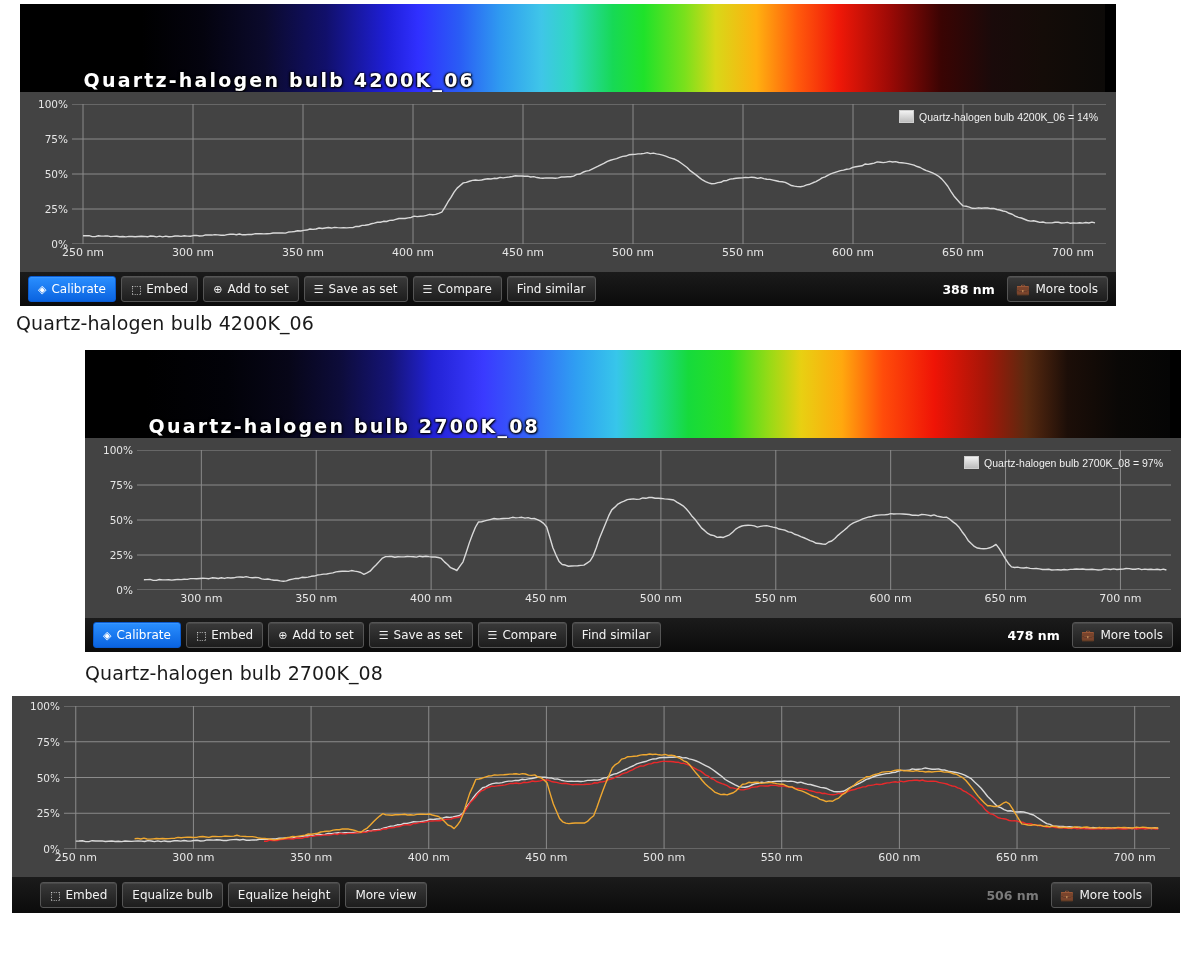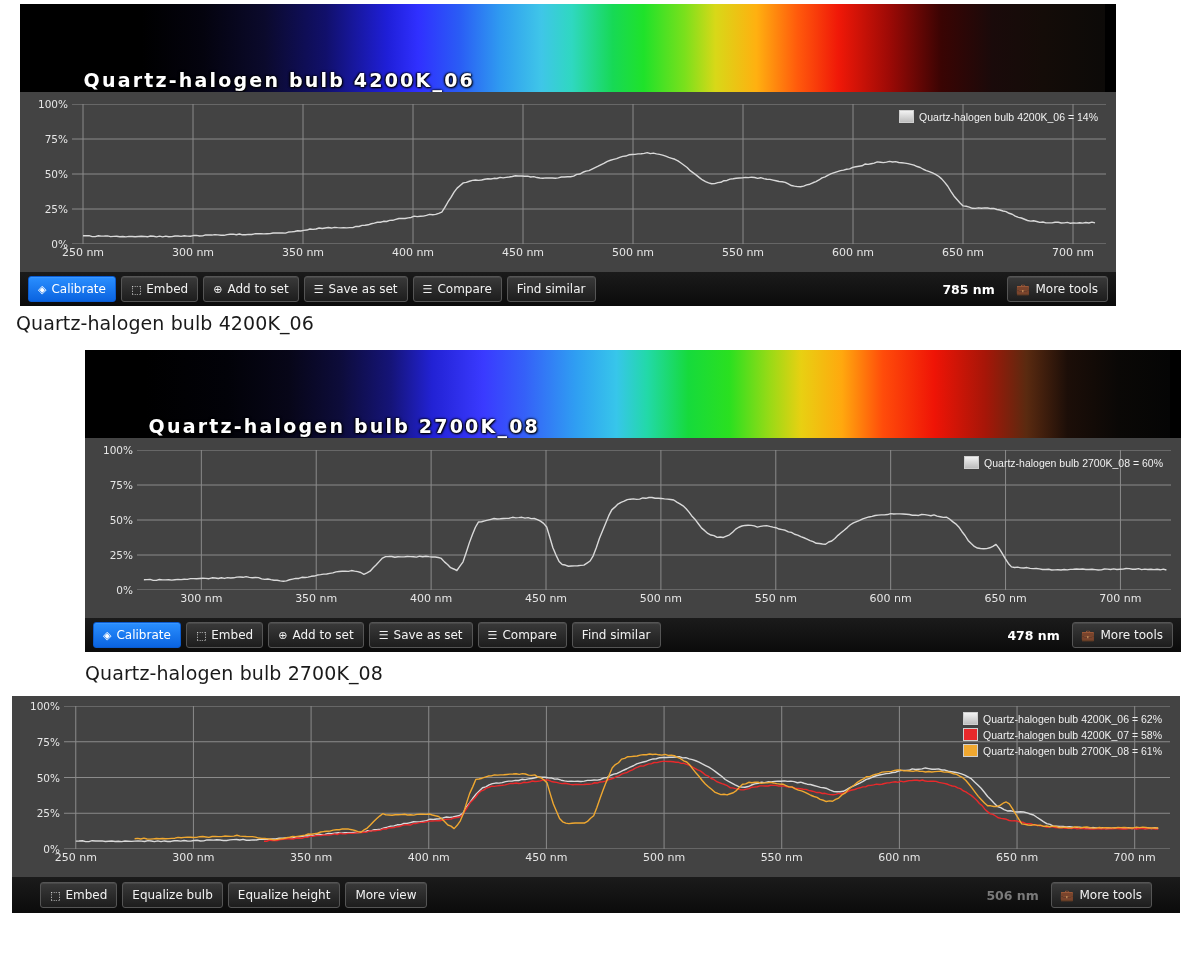--- a/index.html
+++ b/index.html
@@ -150,21 +150,21 @@
           <span class="gl">☰</span>
           <span>Save as set</span>
         </div>
         <div class="btn">
           <span class="gl">☰</span>
           <span>Compare</span>
         </div>
         <div class="btn">
           <span>Find similar</span>
         </div>
-        <div class="readout">785 nm</div>
+        <div class="readout">388 nm</div>
         <div class="btn last">
           <span class="gl">💼</span>
           <span>More tools</span>
         </div>
       </div>
   </div>
   <div class="caption" style="left:16px;top:312px;">Quartz-halogen bulb 4200K_06</div>
 
   <div class="panel" id="p2" style="left:85px;top:350px;width:1096px;height:302px;">
     <div class="strip" style="height:88px;">
@@ -200,21 +200,21 @@
           <div class="xlab" style="left: 294.116px;">400 nm</div>
           <div class="xlab" style="left: 409.004px;">450 nm</div>
           <div class="xlab" style="left: 523.893px;">500 nm</div>
           <div class="xlab" style="left: 638.782px;">550 nm</div>
           <div class="xlab" style="left: 753.671px;">600 nm</div>
           <div class="xlab" style="left: 868.56px;">650 nm</div>
           <div class="xlab" style="left: 983.449px;">700 nm</div>
           <div class="legend">
             <div class="legrow">
               <span class="swatch" style="background: linear-gradient(rgb(242, 242, 242), rgb(189, 189, 189));"></span>
-              <span>Quartz-halogen bulb 2700K_08 = 60%</span>
+              <span>Quartz-halogen bulb 2700K_08 = 97%</span>
             </div>
           </div>
         </div>
     </div>
     <div class="toolbar" style="height:34px;padding:0 8px;">
         <div class="btn primary">
           <span class="gl">◈</span>
           <span>Calibrate</span>
         </div>
         <div class="btn">
@@ -276,34 +276,20 @@
           <div class="xlab" style="left: 11.766px;">250 nm</div>
           <div class="xlab" style="left: 129.426px;">300 nm</div>
           <div class="xlab" style="left: 247.085px;">350 nm</div>
           <div class="xlab" style="left: 364.745px;">400 nm</div>
           <div class="xlab" style="left: 482.404px;">450 nm</div>
           <div class="xlab" style="left: 600.064px;">500 nm</div>
           <div class="xlab" style="left: 717.723px;">550 nm</div>
           <div class="xlab" style="left: 835.383px;">600 nm</div>
           <div class="xlab" style="left: 953.043px;">650 nm</div>
           <div class="xlab" style="left: 1070.7px;">700 nm</div>
-          <div class="legend">
-            <div class="legrow">
-              <span class="swatch" style="background: linear-gradient(rgb(242, 242, 242), rgb(189, 189, 189));"></span>
-              <span>Quartz-halogen bulb 4200K_06 = 62%</span>
-            </div>
-            <div class="legrow">
-              <span class="swatch" style="background: rgb(232, 41, 43);"></span>
-              <span>Quartz-halogen bulb 4200K_07 = 58%</span>
-            </div>
-            <div class="legrow">
-              <span class="swatch" style="background: rgb(240, 168, 48);"></span>
-              <span>Quartz-halogen bulb 2700K_08 = 61%</span>
-            </div>
-          </div>
         </div>
     </div>
     <div class="toolbar" style="height:36px;padding:0 28px;">
         <div class="btn">
           <span class="gl">⬚</span>
           <span>Embed</span>
         </div>
         <div class="btn">
           <span>Equalize bulb</span>
         </div>

